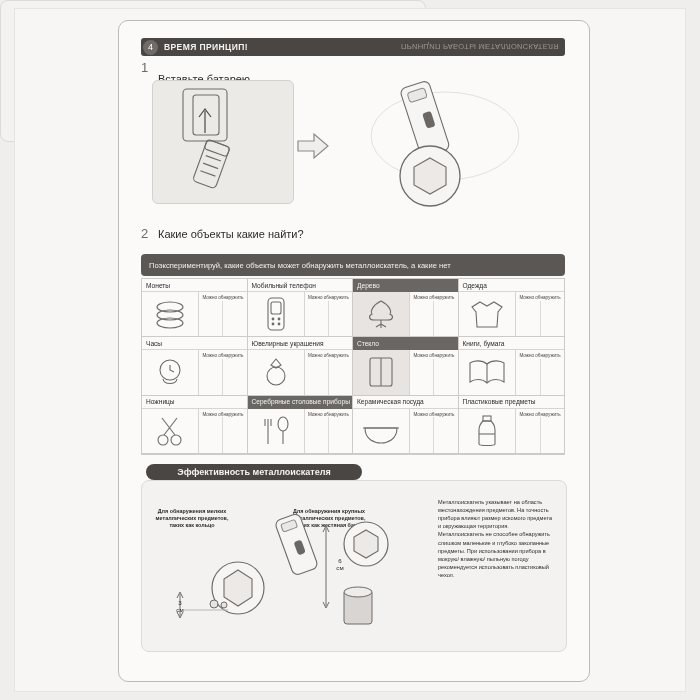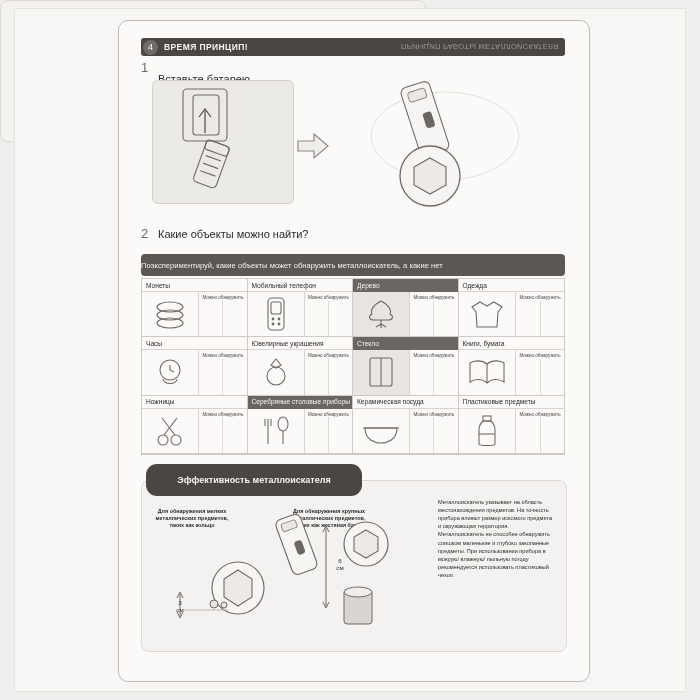--- a/index.html
+++ b/index.html
@@ -69,21 +69,21 @@
   .arrow-box{
     position:absolute;left:296px;top:132px;width:34px;height:28px;
   }
   
   .banner{
     position:absolute;left:141px;top:254px;width:424px;height:22px;
     background:#5b5754;border-radius:4px;
     display:flex;align-items:center;
     color:#f2f0ee;
   }
-  .banner span{font-size:7.6px;}
+  .banner span{font-size:7.6px;margin-left:8px;}
   .grid{
     position:absolute;left:141px;top:278px;width:424px;height:177px;
     border:1px solid #cdcac7;
     box-sizing:border-box;
     display:grid;
     grid-template-columns:1fr 1fr 1fr 1fr;
     grid-template-rows:1fr 1fr 1fr;
     background:#fbfaf9;
   }
   .cell{
@@ -128,21 +128,21 @@
   .side-boxes{
     flex:1;display:flex;
   }
   .sbox{
     flex:1;border-left:1px solid #ddd9d6;
   }
   .sbox:first-child{border-left:none;}
   .cell.gray .cell-icon{background:#e7e4e1;}
   
   .eff-pill{
-    position:absolute;left:146px;top:464px;width:216px;height:32px;
+    position:absolute;left:146px;top:464px;width:216px;height:16px;
     background:#4a4644;border-radius:11px;
     display:flex;align-items:center;justify-content:center;
     color:#f5f3f1;font-size:9px;font-weight:bold;
   }
   .p3{
     position:absolute;left:141px;top:480px;width:424px;height:170px;
     background:#f4f2f0;border:1px solid #dcd9d6;border-radius:8px;
   }
   .note-a{
     position:absolute;left:152px;top:508px;width:80px;
@@ -209,21 +209,21 @@
         <rect x="86" y="80" width="14" height="16" fill="#f2f0ee" stroke="#6f6b68" stroke-width="1.1"></rect>
       </g>
       <g transform="translate(44,74)">
         <circle cx="46" cy="28" r="30" fill="#f6f5f3" stroke="#6f6b68" stroke-width="1.3"></circle>
         <polygon points="46,10 62,19 62,37 46,46 30,37 30,19" fill="#ece9e6" stroke="#6f6b68" stroke-width="1.1"></polygon>
       </g>
     </svg>
   </div>
 
   <div class="step-num" style="left:141px;top:226px;">2</div>
-  <div class="step-title" style="left:158px;top:228px;">Какие объекты можно найти?</div>
+  <div class="step-title" style="left:158px;top:228px;">Какие объекты какие найти?</div>
 
   <div class="banner">
     <span>Поэкспериментируй, какие объекты может обнаружить металлоискатель, а какие нет</span>
   </div>
 
   <div class="grid">
 
     <div class="cell">
       <div class="cell-hdr">Монеты</div>
       <div class="cell-body">

